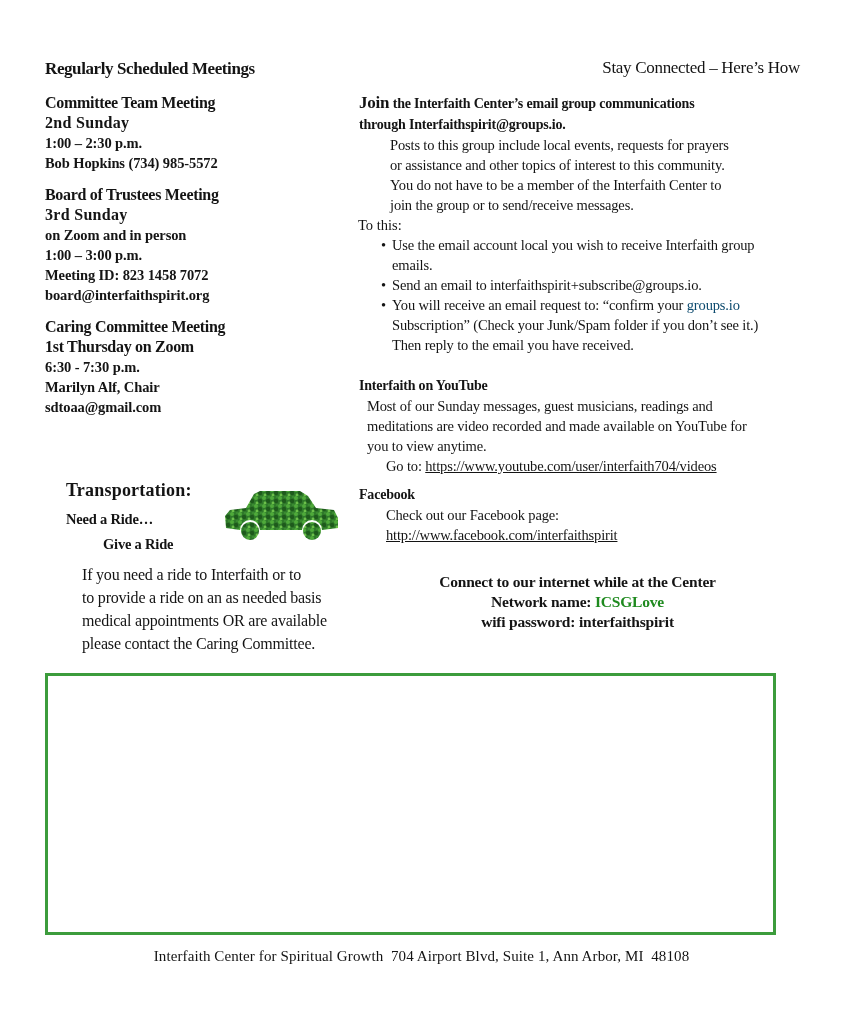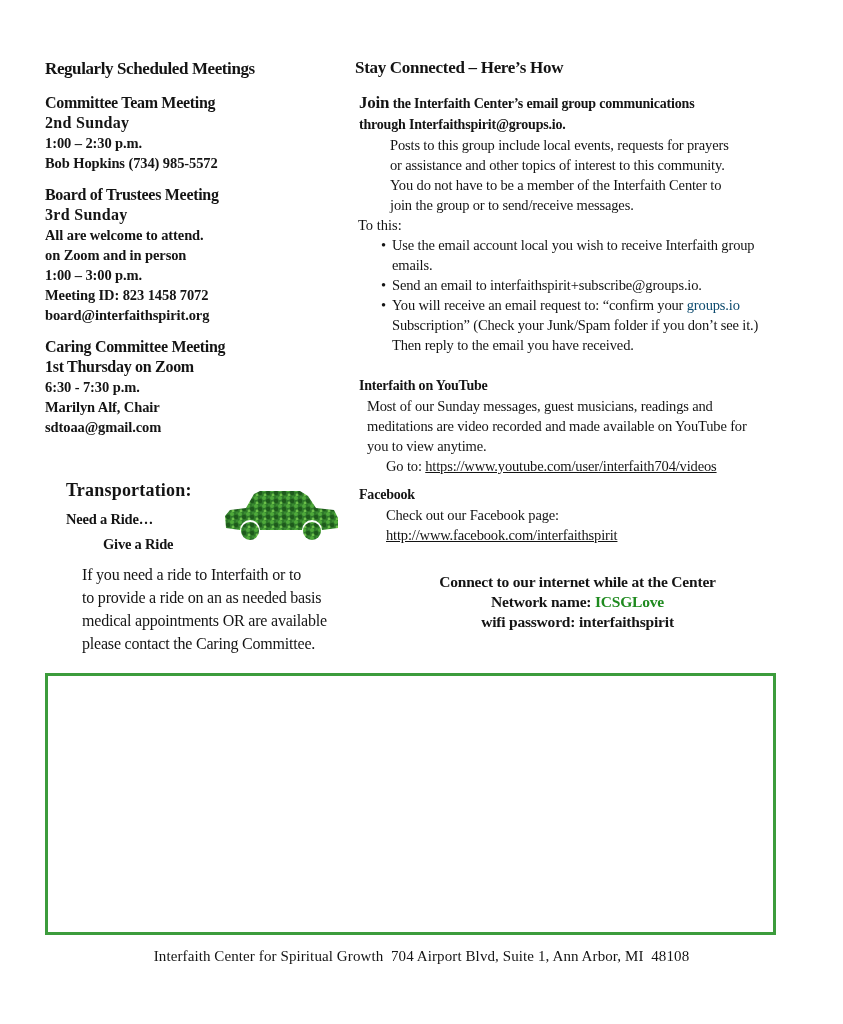--- a/index.html
+++ b/index.html
@@ -19,21 +19,21 @@
     .mtg-text { font-size: 14.5px; line-height: 20px; letter-spacing: -0.1px; font-weight: bold; }
     .mtg-text.bold { font-weight: bold; }
 
     #transport-title { left: 66px; top: 480px; font-size: 18px; font-weight: bold; letter-spacing: 0.2px; }
     #need-ride { left: 66px; top: 511px; font-size: 14.5px; font-weight: bold; letter-spacing: -0.2px; }
     #give-ride { left: 103px; top: 536px; font-size: 14.5px; font-weight: bold; letter-spacing: -0.2px; }
     #car { left: 222px; top: 488px; width: 118px; height: 55px; }
     #transport-body { left: 45px; top: 563px; width: 300px; font-size: 16px; line-height: 23px; letter-spacing: -0.2px; margin-left: 37px; }
 
     
-    #right-heading { left: 355px; top: 58px; width: 445px; text-align: left; font-size: 17px; font-weight: bold; letter-spacing: -0.3px; }
+    #right-heading { left: 355px; top: 58px; width: 445px; text-align: right; font-size: 17px; font-weight: normal; letter-spacing: -0.3px; }
     #join-block { left: 359px; top: 92px; width: 440px; }
     .join-line { font-size: 14px; font-weight: bold; line-height: 21px; letter-spacing: -0.2px; }
     .join-big { font-size: 17px; }
     .posts { padding-left: 31px; font-size: 14.5px; line-height: 20px; letter-spacing: -0.15px; }
     .to-join { font-size: 14.5px; line-height: 20px; margin-left: -1px; }
     ul.steps { list-style: none; margin: 0; padding: 0 0 0 22px; }
     ul.steps li { font-size: 14.5px; line-height: 20px; letter-spacing: -0.15px; position: relative; padding-left: 11px; }
     ul.steps li .bullet { position: absolute; left: 0; top: 0; }
     .blue-link { color: #0c4a6e; }
 
@@ -64,21 +64,20 @@
     <div class="mtg-title">Committee Team Meeting</div>
     <div class="mtg-title" style="letter-spacing:0.3px">2nd Sunday</div>
     <div class="mtg-text">1:00 – 2:30 p.m.</div>
     <div class="mtg-text">Bob Hopkins (734) 985-5572</div>
   </div>
 
   <div style="height:12px"></div>
   <div>
     <div class="mtg-title">Board of Trustees Meeting</div>
     <div class="mtg-title" style="letter-spacing:0.3px">3rd Sunday</div>
-    <div class="mtg-text">All are welcome to attend.</div>
     <div class="mtg-text">on Zoom and in person</div>
     <div class="mtg-text">1:00 – 3:00 p.m.</div>
     <div class="mtg-text bold">Meeting ID: 823 1458 7072</div>
     <div class="mtg-text">board@interfaithspirit.org</div>
   </div>
 
   <div style="height:12px"></div>
   <div>
     <div class="mtg-title">Caring Committee Meeting</div>
     <div class="mtg-title">1st Thursday on Zoom</div>

